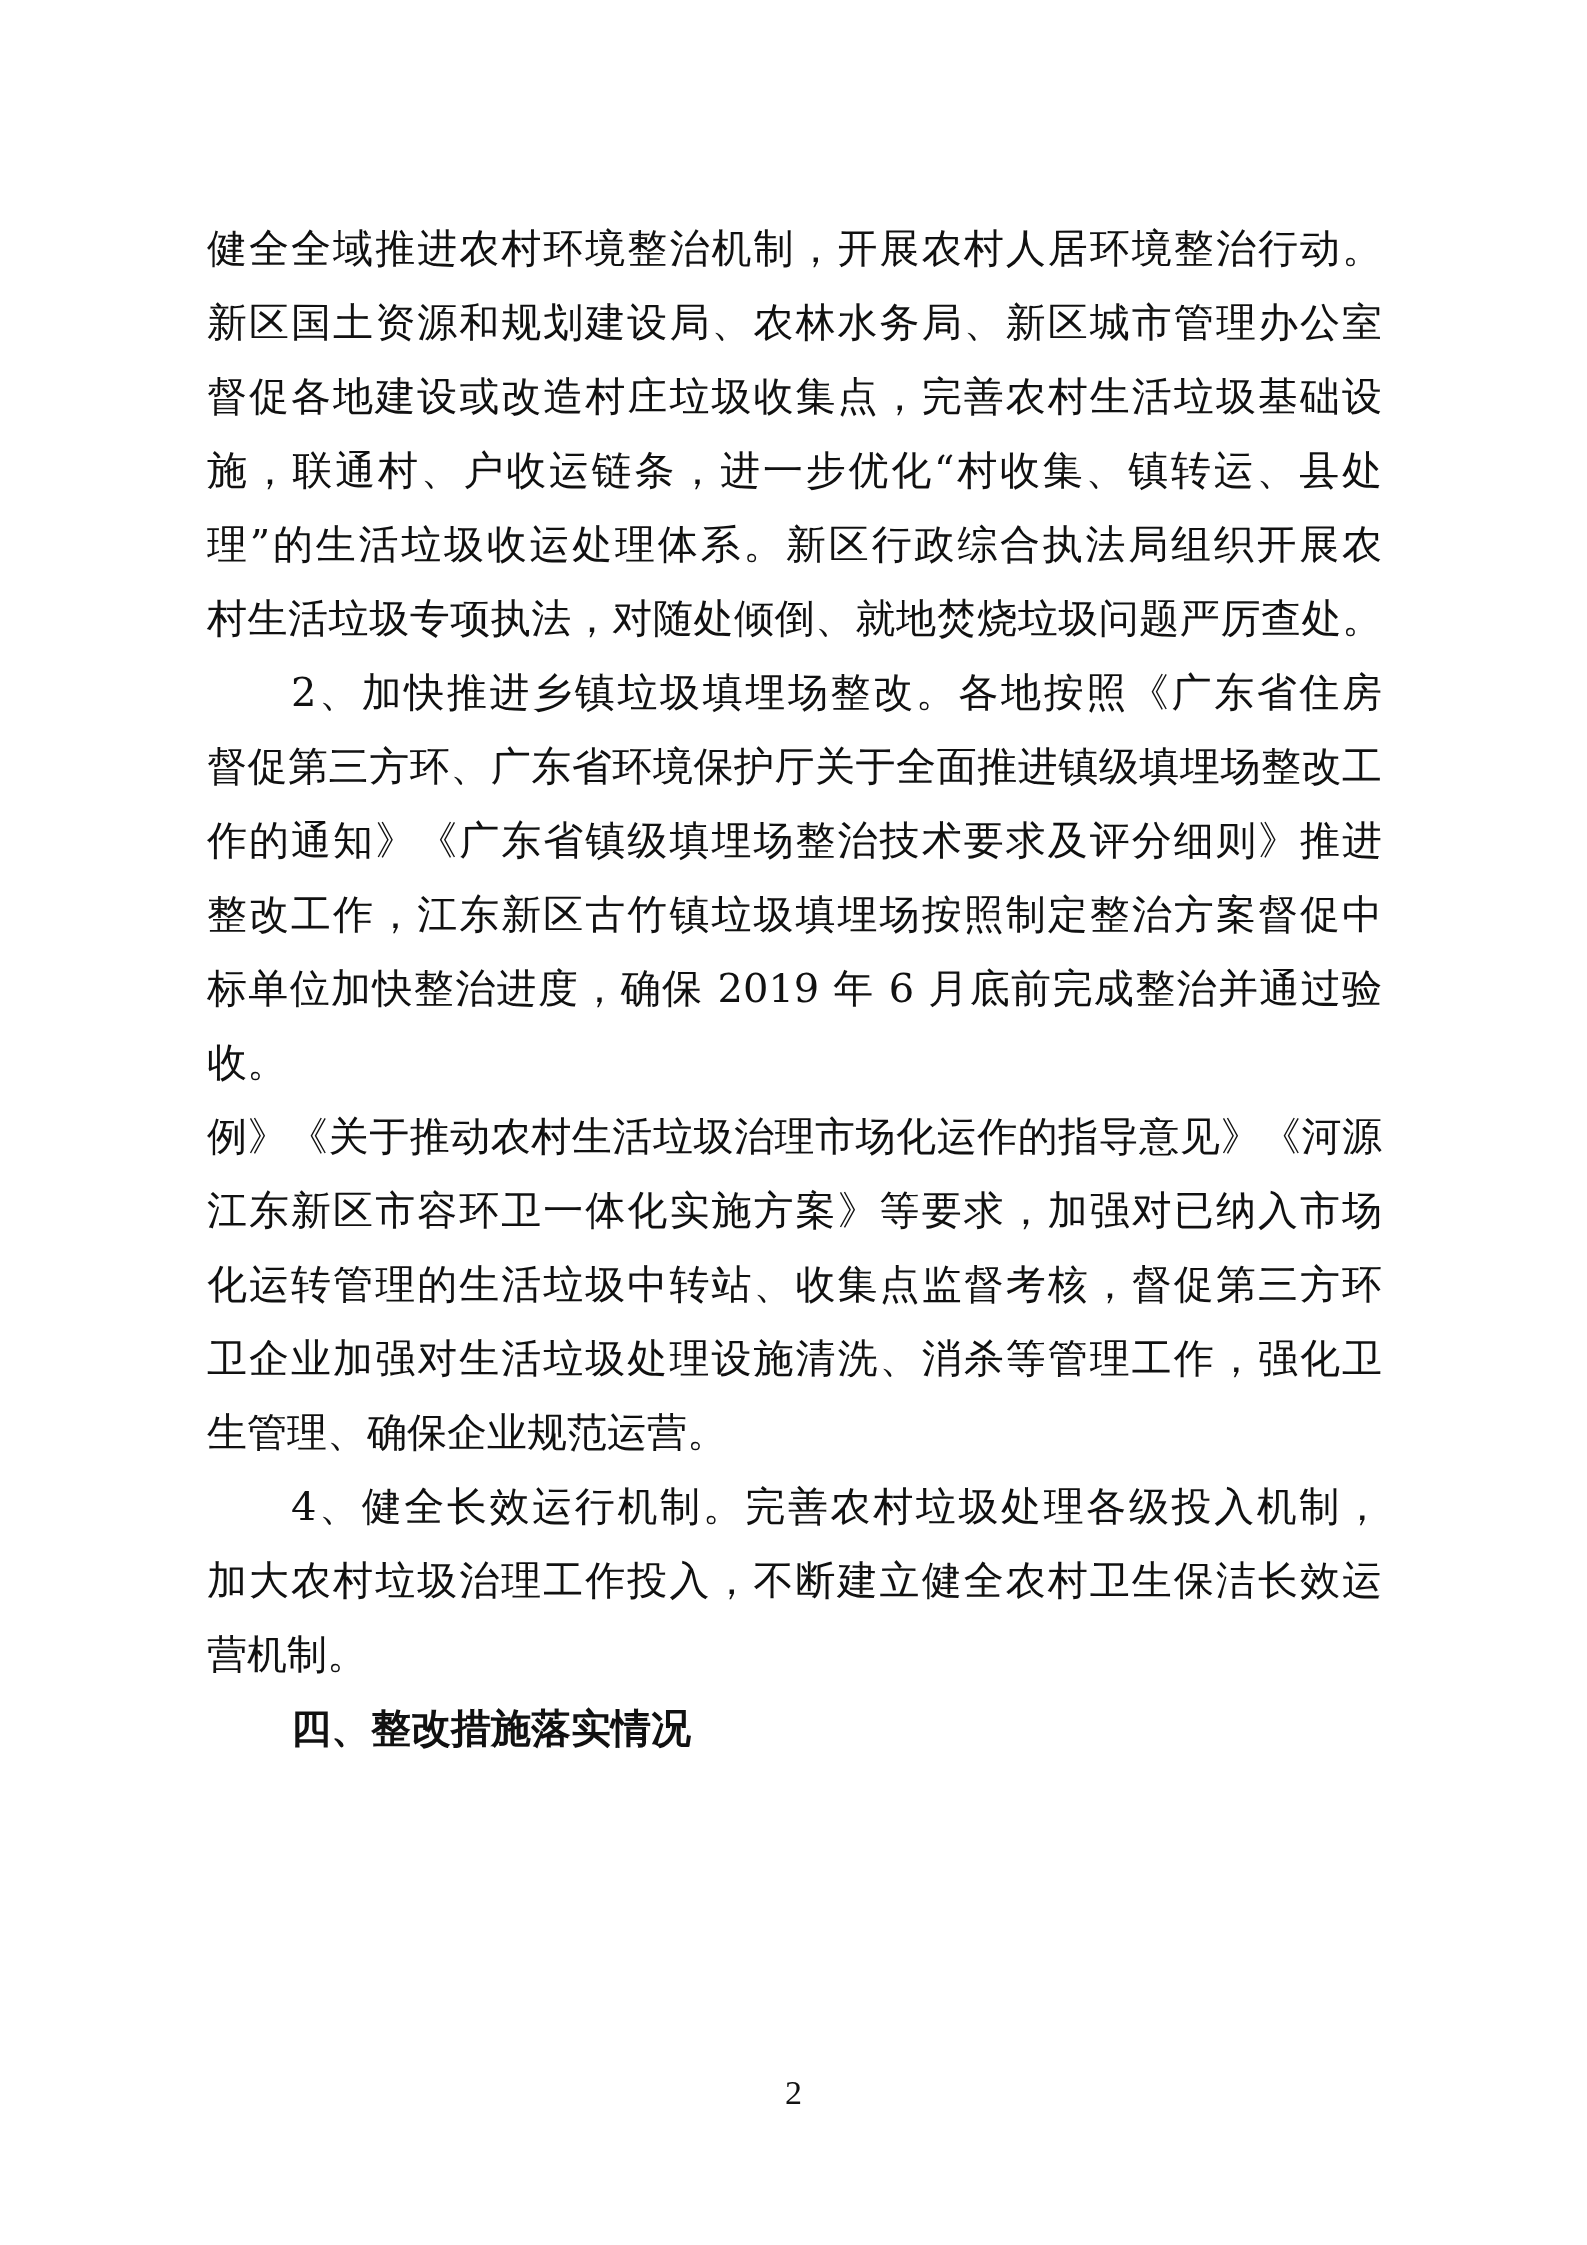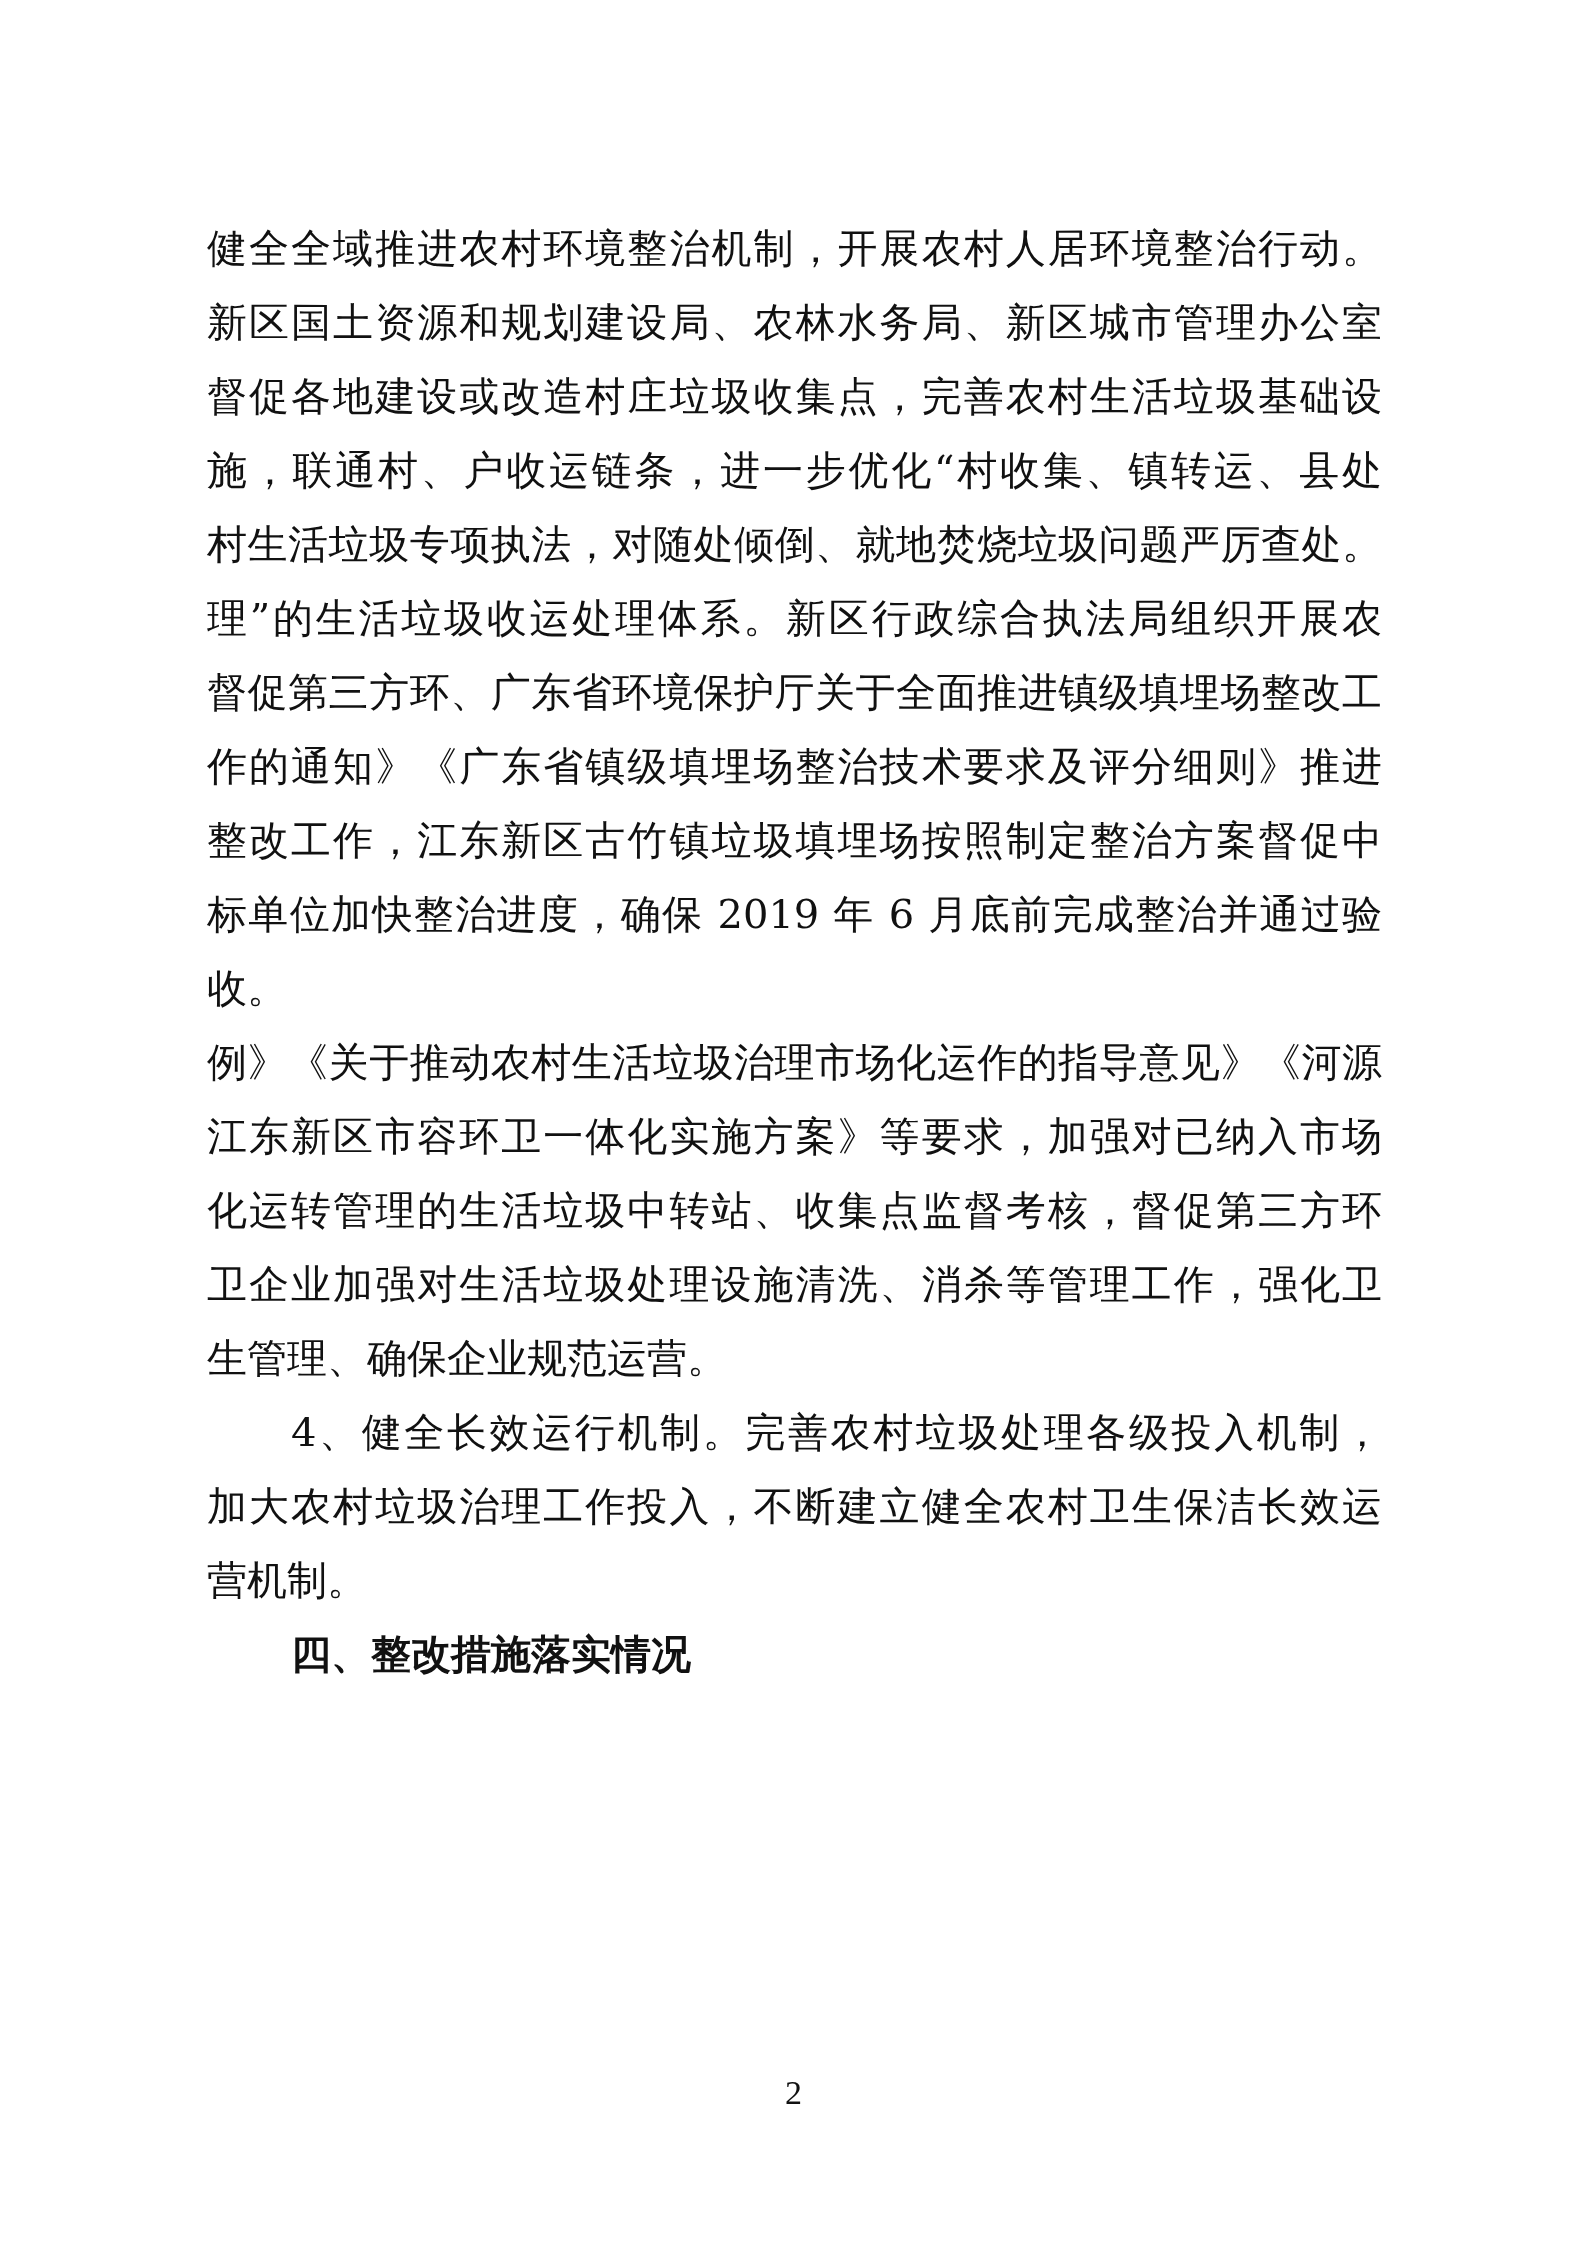--- a/index.html
+++ b/index.html
@@ -37,25 +37,26 @@
 <body>
 
 <div class="page">
   <div class="content">
 
     <div>
       <span class="line">健全全域推进农村环境整治机制，开展农村人居环境整治行动。</span>
       <span class="line">新区国土资源和规划建设局、农林水务局、新区城市管理办公室</span>
       <span class="line">督促各地建设或改造村庄垃圾收集点，完善农村生活垃圾基础设</span>
       <span class="line">施，联通村、户收运链条，进一步优化“村收集、镇转运、县处</span>
+      <span class="line">理”的生活垃圾收运处理体系。新区行政综合执法局组织开展农</span>
       <span class="line">村生活垃圾专项执法，对随处倾倒、就地焚烧垃圾问题严厉查处。</span>
-      <span class="line">理”的生活垃圾收运处理体系。新区行政综合执法局组织开展农</span>
     </div>
 
     <div>
+      <span class="line indent">2、加快推进乡镇垃圾填埋场整改。各地按照《广东省住房</span>
       <span class="line">督促第三方环、广东省环境保护厅关于全面推进镇级填埋场整改工</span>
       <span class="line">作的通知》《广东省镇级填埋场整治技术要求及评分细则》推进</span>
       <span class="line">整改工作，江东新区古竹镇垃圾填埋场按照制定整治方案督促中</span>
       <span class="line">标单位加快整治进度，确保 2019 年 6 月底前完成整治并通过验</span>
       <span class="line last">收。</span>
     </div>
 
     <div>
       <span class="line">例》《关于推动农村生活垃圾治理市场化运作的指导意见》《河源</span>
       <span class="line">江东新区市容环卫一体化实施方案》等要求，加强对已纳入市场</span>

